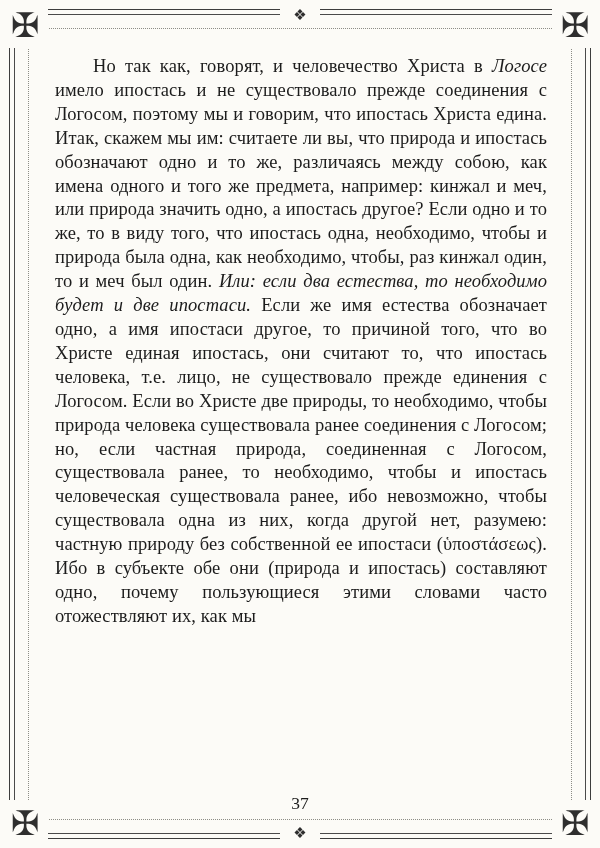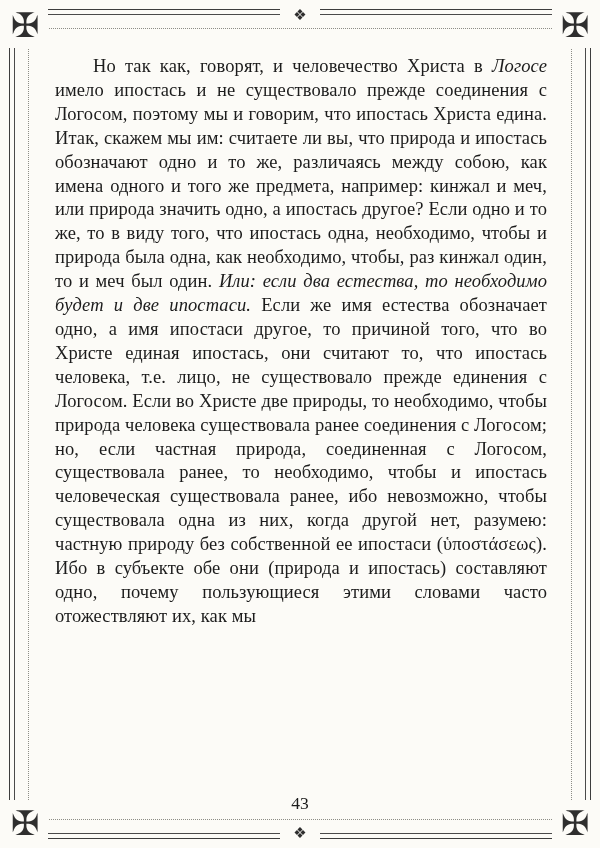--- a/index.html
+++ b/index.html
@@ -98,15 +98,15 @@
   <div class="corner bl">✠</div>
   <div class="corner br">✠</div>
 
   <div class="edge-ornament top">❖</div>
   <div class="edge-ornament bottom">❖</div>
 
   <div class="text-area" id="paragraphs">
       <p class="indent"><span>Но так как, говорят, и человечество Христа в </span><span class="italic">Логосе</span><span> имело ипостась и не существовало прежде соединения с Логосом, поэтому мы и говорим, что ипостась Христа едина. Итак, скажем мы им: считаете ли вы, что природа и ипостась обозначают одно и то же, различаясь между собою, как имена одного и того же предмета, например: кинжал и меч, или природа значить одно, а ипостась другое? Если одно и то же, то в виду того, что ипостась одна, необходимо, чтобы и природа была одна, как необходимо, чтобы, раз кинжал один, то и меч был один. </span><span class="italic">Или: если два естества, то необходимо будет и две ипостаси.</span><span> Если же имя естества обозначает одно, а имя ипостаси другое, то причиной того, что во Христе единая ипостась, они считают то, что ипостась человека, т.е. лицо, не существовало прежде единения с Логосом. Если во Христе две природы, то необходимо, чтобы природа человека существовала ранее соединения с Логосом; но, если частная природа, соединенная с Логосом, существовала ранее, то необходимо, чтобы и ипостась человеческая существовала ранее, ибо невозможно, чтобы существовала одна из них, когда другой нет, разумею: частную природу без собственной ее ипостаси (ὑποστάσεως). Ибо в субъекте обе они (природа и ипостась) составляют одно, почему пользующиеся этими словами часто отожествляют их, как мы</span></p>
     </div>
 
-  <div class="page-number">43</div>
+  <div class="page-number">37</div>
 
 </div>
 
 </body></html>

